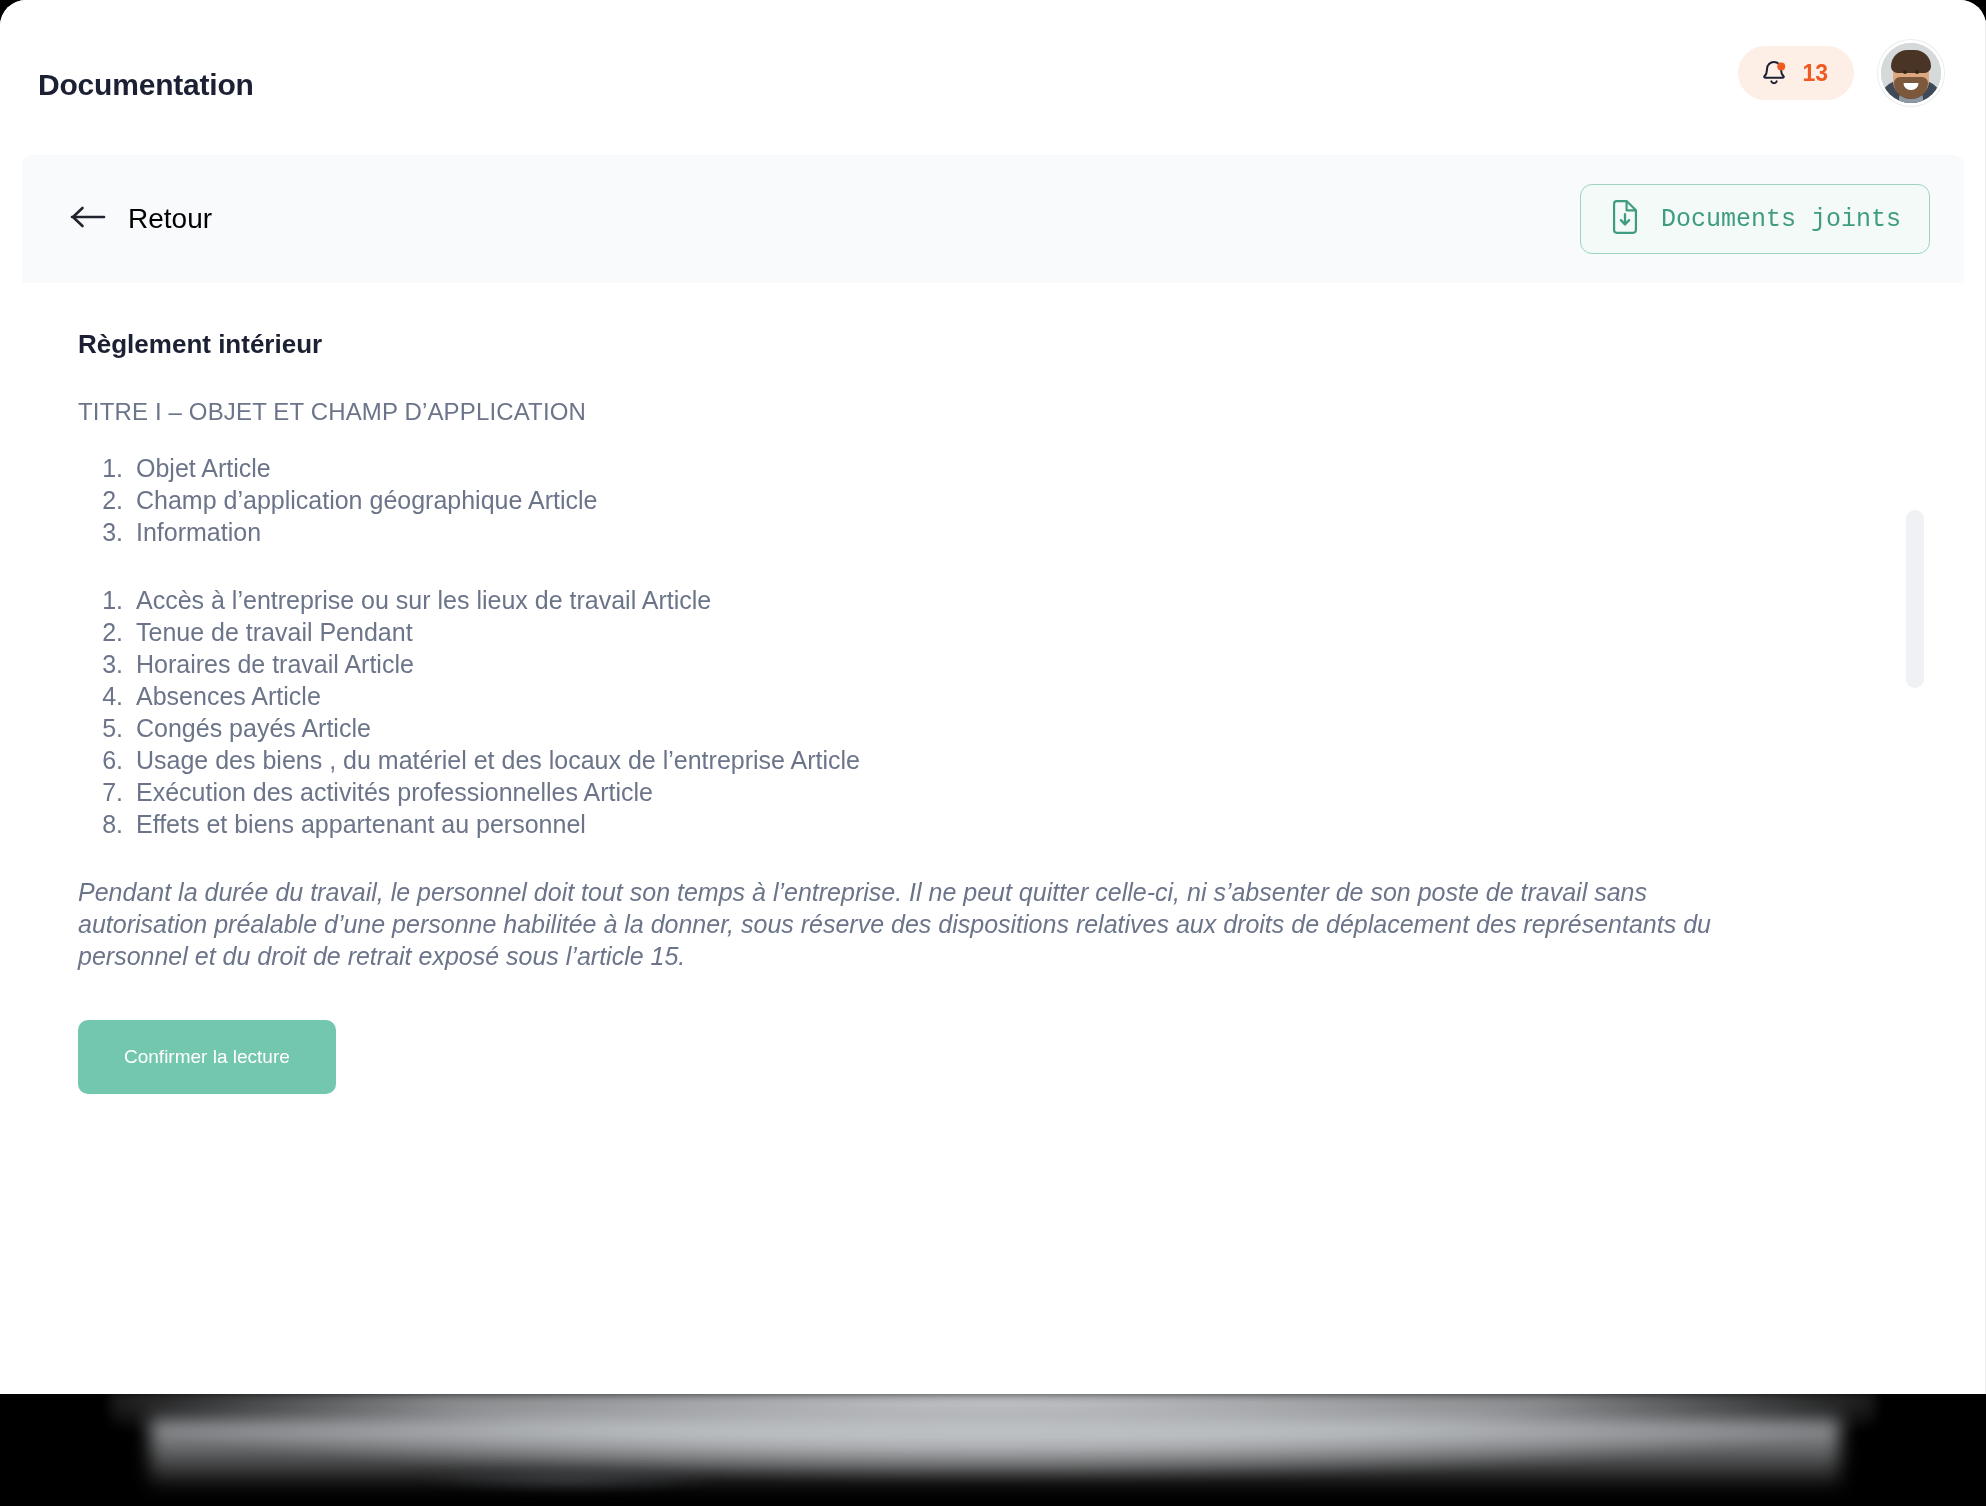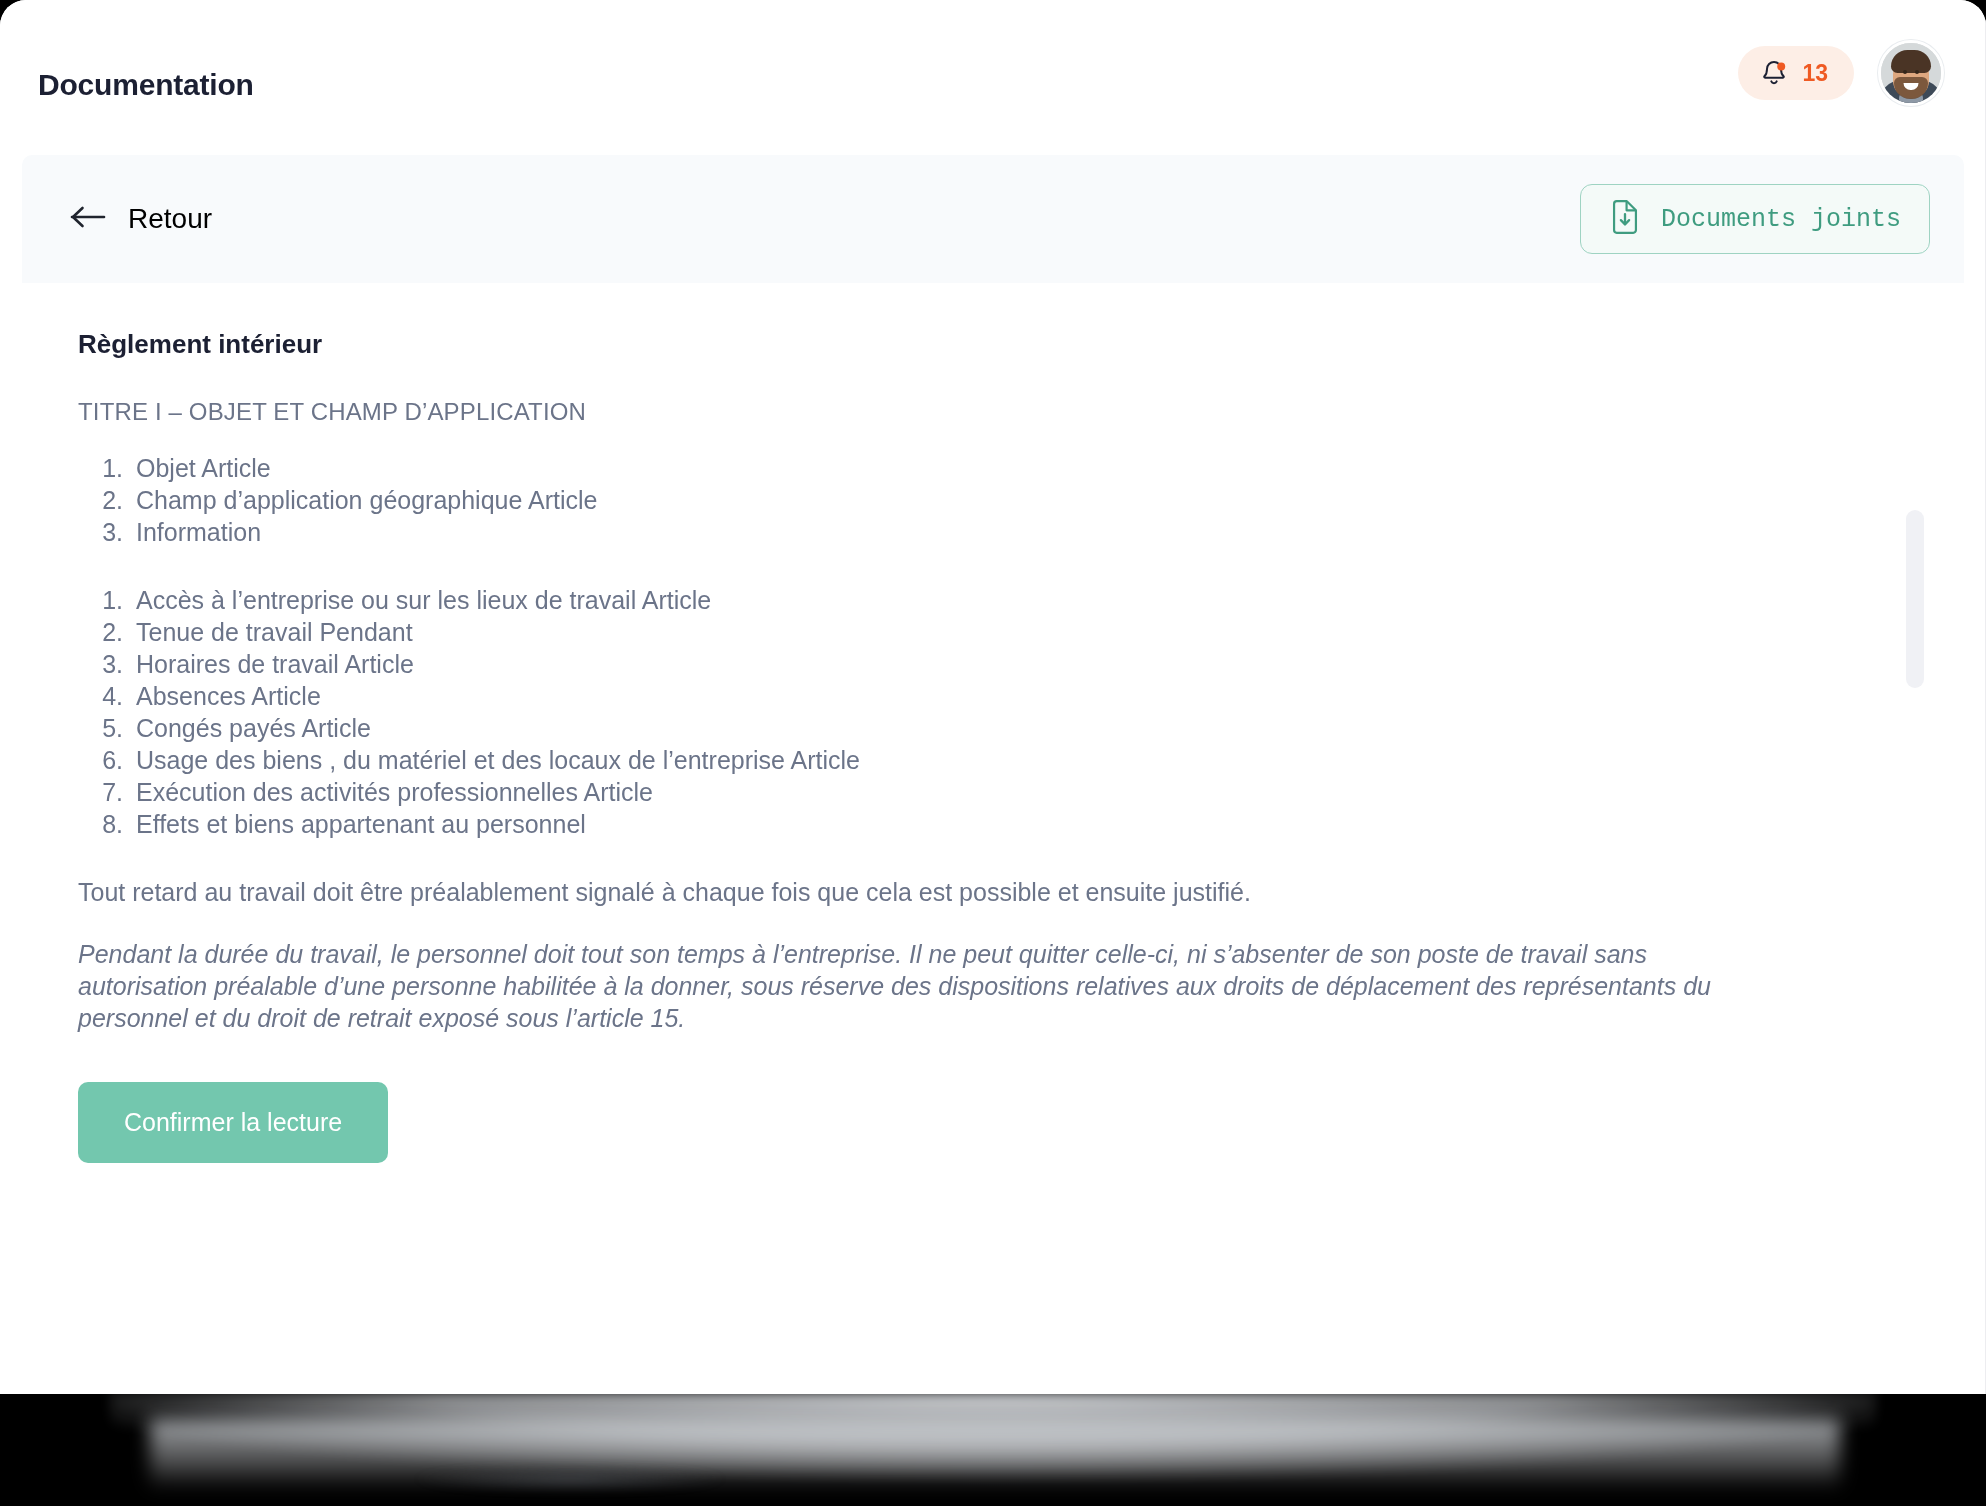--- a/index.html
+++ b/index.html
@@ -237,21 +237,21 @@
     line-height: 1.28;
     margin-bottom: 30px;
     max-width: 1680px;
   }
   p.doc-para.multi { line-height: 1.28; max-width: 1660px; margin-bottom: 42px; font-style: italic; }
 
   .confirm-btn {
     display: inline-block;
     background: #73c7ae;
     color: #ffffff;
-    font-size: 25px;
+    font-size: 19px;
     border: none;
     border-radius: 10px;
     padding: 26px 46px;
     cursor: pointer;
     font-family: "Liberation Sans", sans-serif;
     margin-top: 6px;
   }
 
   
   .scroll-track {
@@ -365,21 +365,20 @@
         <li>Accès à l’entreprise ou sur les lieux de travail Article</li>
         <li>Tenue de travail Pendant</li>
         <li>Horaires de travail Article</li>
         <li>Absences Article</li>
         <li>Congés payés Article</li>
         <li>Usage des biens , du matériel et des locaux de l’entreprise Article</li>
         <li>Exécution des activités professionnelles Article</li>
         <li>Effets et biens appartenant au personnel</li>
       </ol>
 
-      <p class="doc-para">Tout retard au travail doit être préalablement signalé à chaque fois que cela est possible et ensuite justifié.</p>
       <p class="doc-para multi">Pendant la durée du travail, le personnel doit tout son temps à l’entreprise. Il ne peut quitter celle-ci, ni s’absenter de son poste de travail sans autorisation préalable d’une personne habilitée à la donner, sous réserve des dispositions relatives aux droits de déplacement des représentants du personnel et du droit de retrait exposé sous l’article 15.</p>
 
       <button class="confirm-btn">Confirmer la lecture</button>
 
     </div>
 
     <div class="card-right-edge"></div>
     <div class="scroll-track"></div>
     <div class="scroll-thumb"></div>
 

